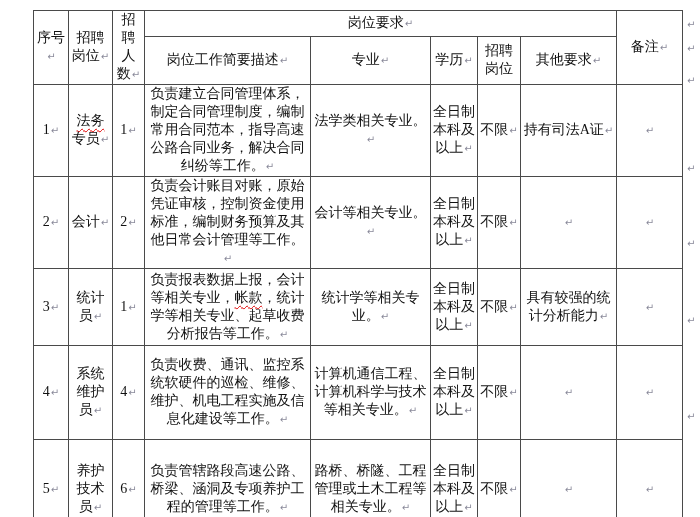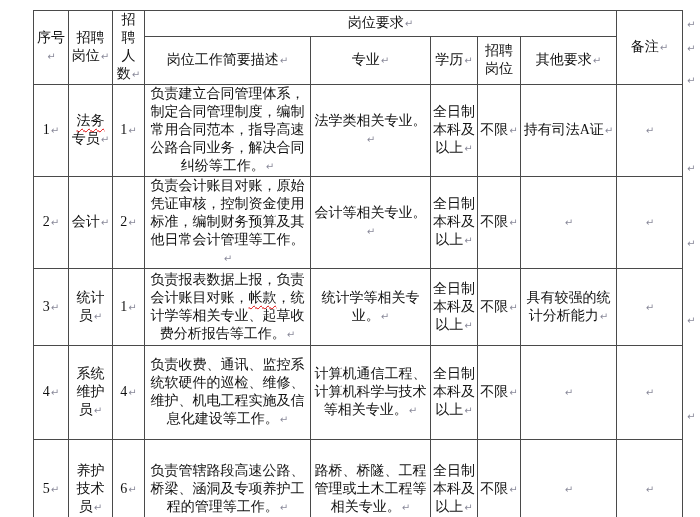--- a/index.html
+++ b/index.html
@@ -120,21 +120,21 @@
         <td class="major">会计等相关专业。<span class="pmark">↵</span></td>
         <td class="edu">全日制本科及以上<span class="pmark">↵</span></td>
         <td>不限<span class="pmark">↵</span></td>
         <td class="other"><span class="pmark">↵</span></td>
         <td><span class="pmark">↵</span></td>
       </tr>
       <tr>
         <td>3<span class="pmark">↵</span></td>
         <td>统计员<span class="pmark">↵</span></td>
         <td>1<span class="pmark">↵</span></td>
-        <td class="desc"><span>负责报表数据上报，负责会计账目对账，</span><span class="spell">帐款</span><span>，统计学等相关专业、起草收费分析报告等工作。</span><span class="pmark">↵</span></td>
+        <td class="desc"><span>负责报表数据上报，会计等相关专业，</span><span class="spell">帐款</span><span>，统计学等相关专业、起草收费分析报告等工作。</span><span class="pmark">↵</span></td>
         <td class="major">统计学等相关专业。<span class="pmark">↵</span></td>
         <td class="edu">全日制本科及以上<span class="pmark">↵</span></td>
         <td>不限<span class="pmark">↵</span></td>
         <td class="other">具有较强的统计分析能力<span class="pmark">↵</span></td>
         <td><span class="pmark">↵</span></td>
       </tr>
       <tr>
         <td>4<span class="pmark">↵</span></td>
         <td>系统维护员<span class="pmark">↵</span></td>
         <td>4<span class="pmark">↵</span></td>

